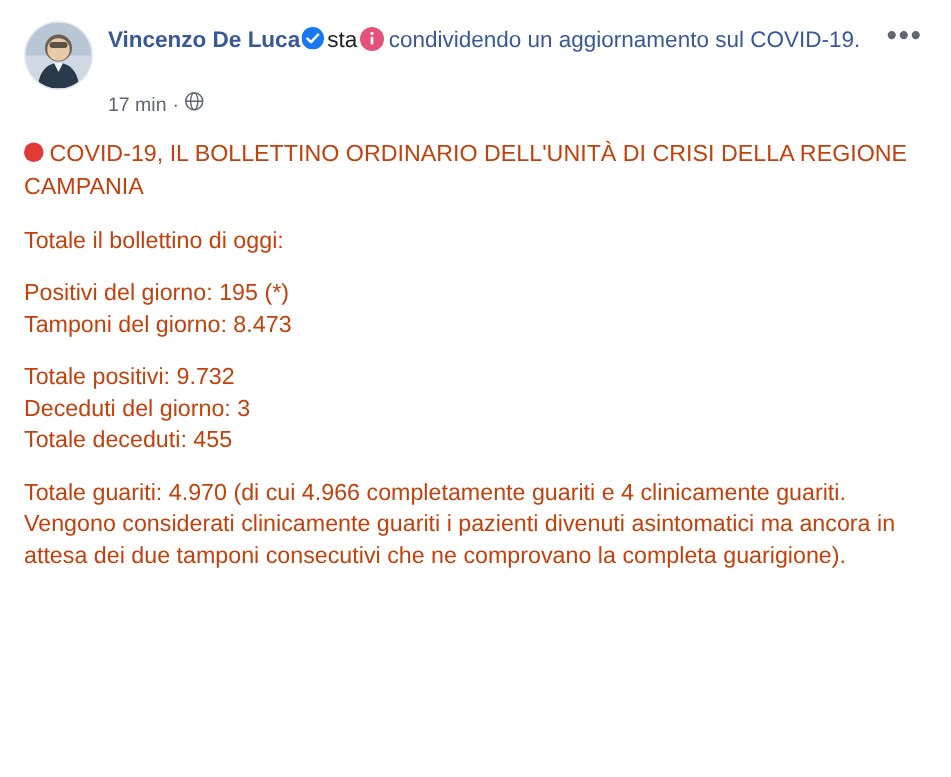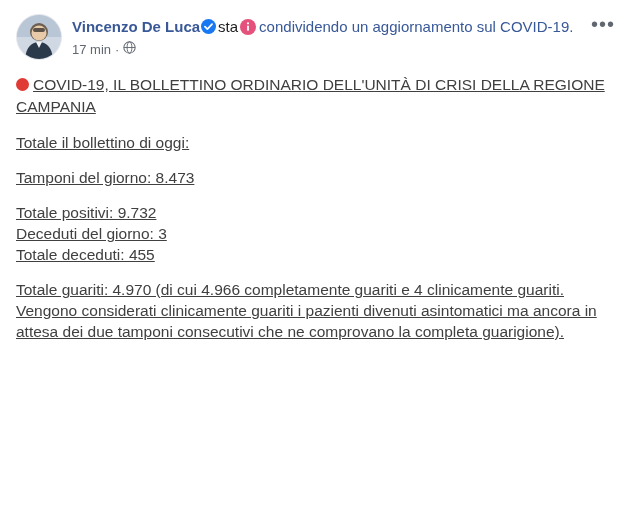--- a/index.html
+++ b/index.html
@@ -69,21 +69,21 @@
     display: inline-block;
     vertical-align: -2px;
     margin: 0 2px 0 1px;
   }
   .inline-icon {
     display: inline-block;
     vertical-align: -3px;
     margin: 0 3px 0 2px;
   }
   .meta {
-    margin-top: 1px;
+    margin-top: 21px;
     font-size: 13px;
     line-height: 17px;
     color: #616770;
     display: flex;
     align-items: center;
   }
   .meta .time {
     color: #616770;
     cursor: pointer;
   }
@@ -106,22 +106,21 @@
     font-size: 20px;
     letter-spacing: 1px;
     cursor: pointer;
     margin-top: -2px;
     user-select: none;
   }
   .body {
     margin-top: 14px;
     font-size: 15.5px;
     line-height: 21px;
-    color: #404040;
-    text-decoration: underline;
+    color: #c2410c;
   }
   .body p {
     margin: 0 0 14px 0;
   }
   .body p.tight {
     margin-bottom: 0;
   }
   .body p.group {
     margin-bottom: 0;
   }
@@ -187,20 +186,21 @@
 
     <div class="menu-dots">•••</div>
   </div>
 
   <div class="body">
 
     <p class="headline"><span class="red-dot"></span><span>COVID-19, IL BOLLETTINO ORDINARIO DELL'UNITÀ DI CRISI DELLA REGIONE CAMPANIA</span></p>
 
     <p>Totale il bollettino di oggi:</p>
 
+    <p class="group">Positivi del giorno: 195 (*)</p>
     <p class="group-end">Tamponi del giorno: 8.473</p>
 
     <p class="group">Totale positivi: 9.732</p>
 
     <p class="group">Deceduti del giorno: 3</p>
     <p class="group-end">Totale deceduti: 455</p>
 
     <p class="group-end">Totale guariti: 4.970 (di cui 4.966 completamente guariti e 4 clinicamente guariti. Vengono considerati clinicamente guariti i pazienti divenuti asintomatici ma ancora in attesa dei due tamponi consecutivi che ne comprovano la completa guarigione).</p>
 
   </div>

